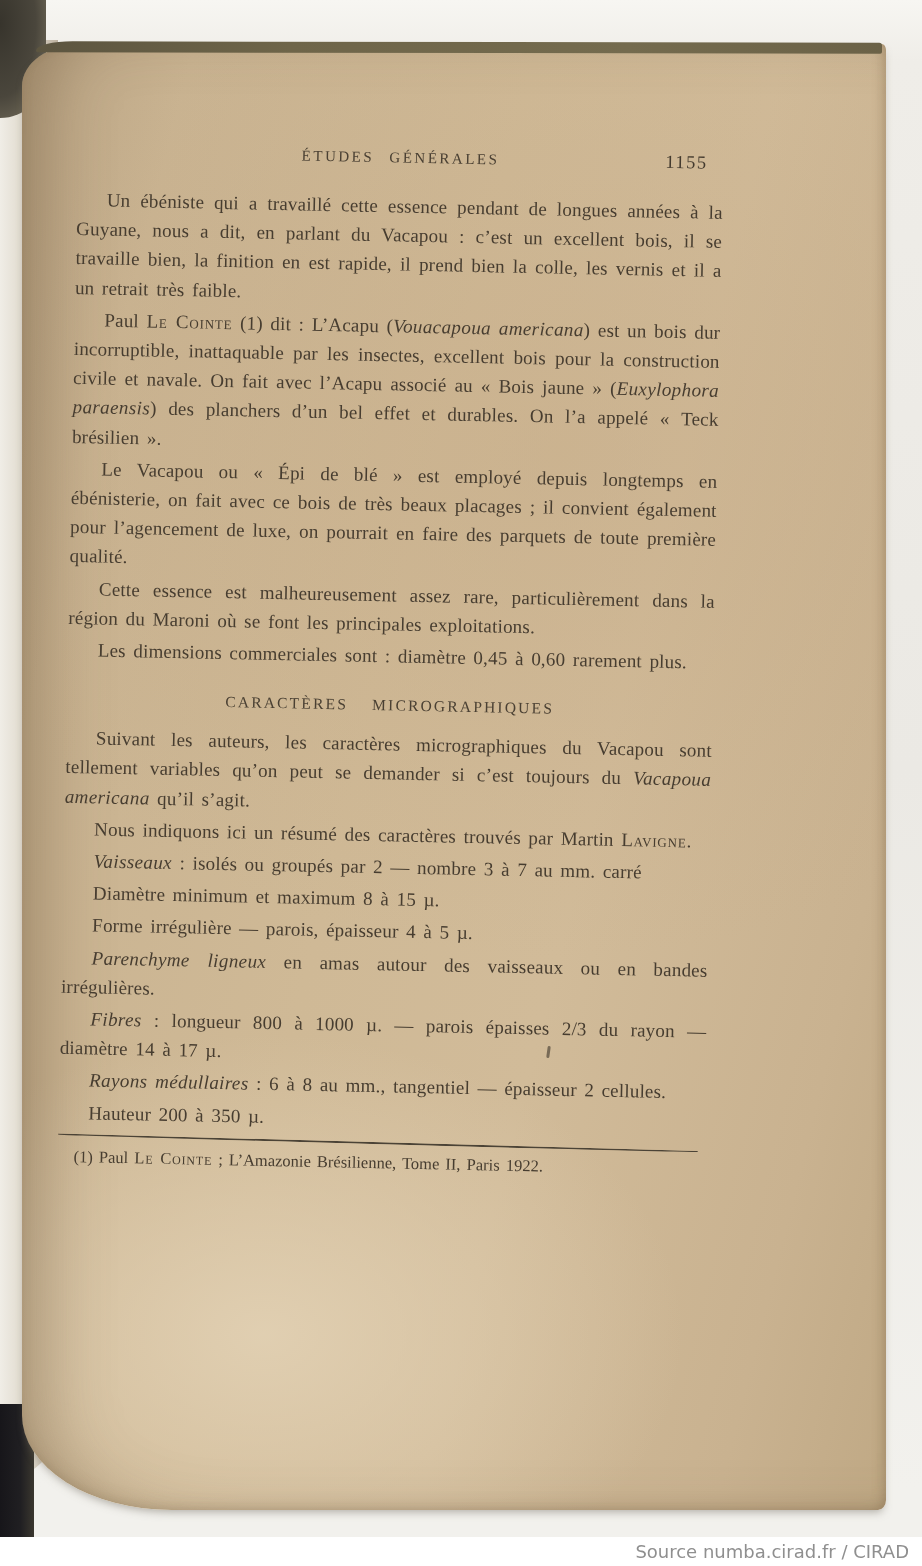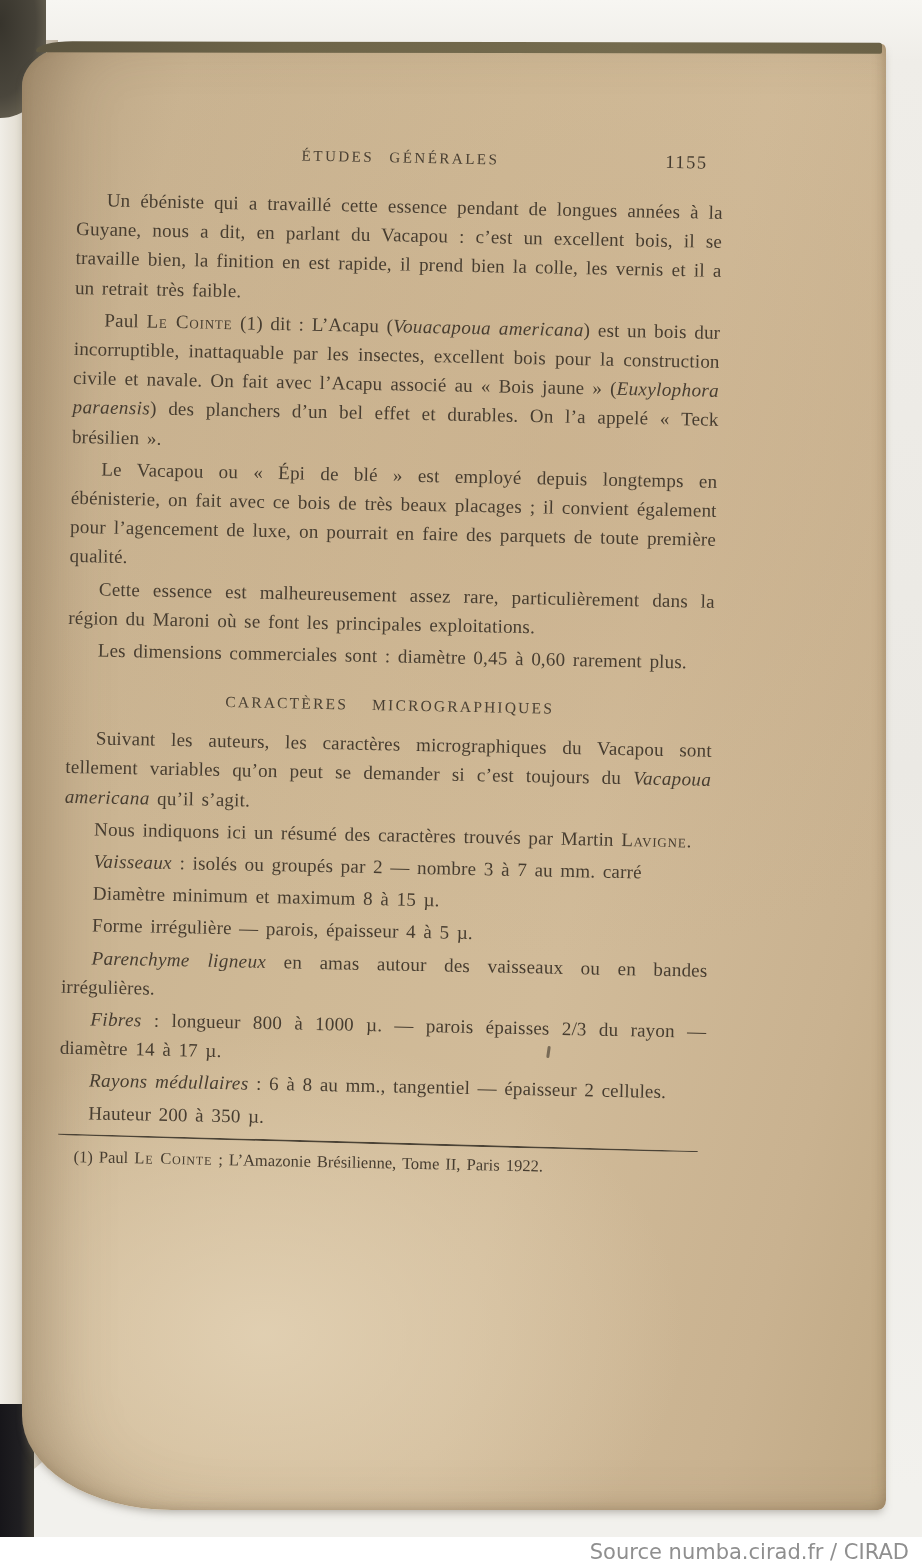--- a/index.html
+++ b/index.html
@@ -142,21 +142,21 @@
   .footer-bar {
     position: absolute; left: 0; bottom: 0;
     width: 922px; height: 29px;
     background: #ffffff;
     display: flex;
     justify-content: flex-end;
     align-items: center;
   }
   .footer-source-text {
     font-family: "DejaVu Sans", sans-serif;
-    font-size: 21px;
+    font-size: 18px;
     color: #8f8f8f;
     padding-right: 13px;
   }
 </style>
 </head>
 <body>
 
 <div class="photo">
   <div class="page-stack-edges"></div>
   <div class="book-spine-top"></div>

